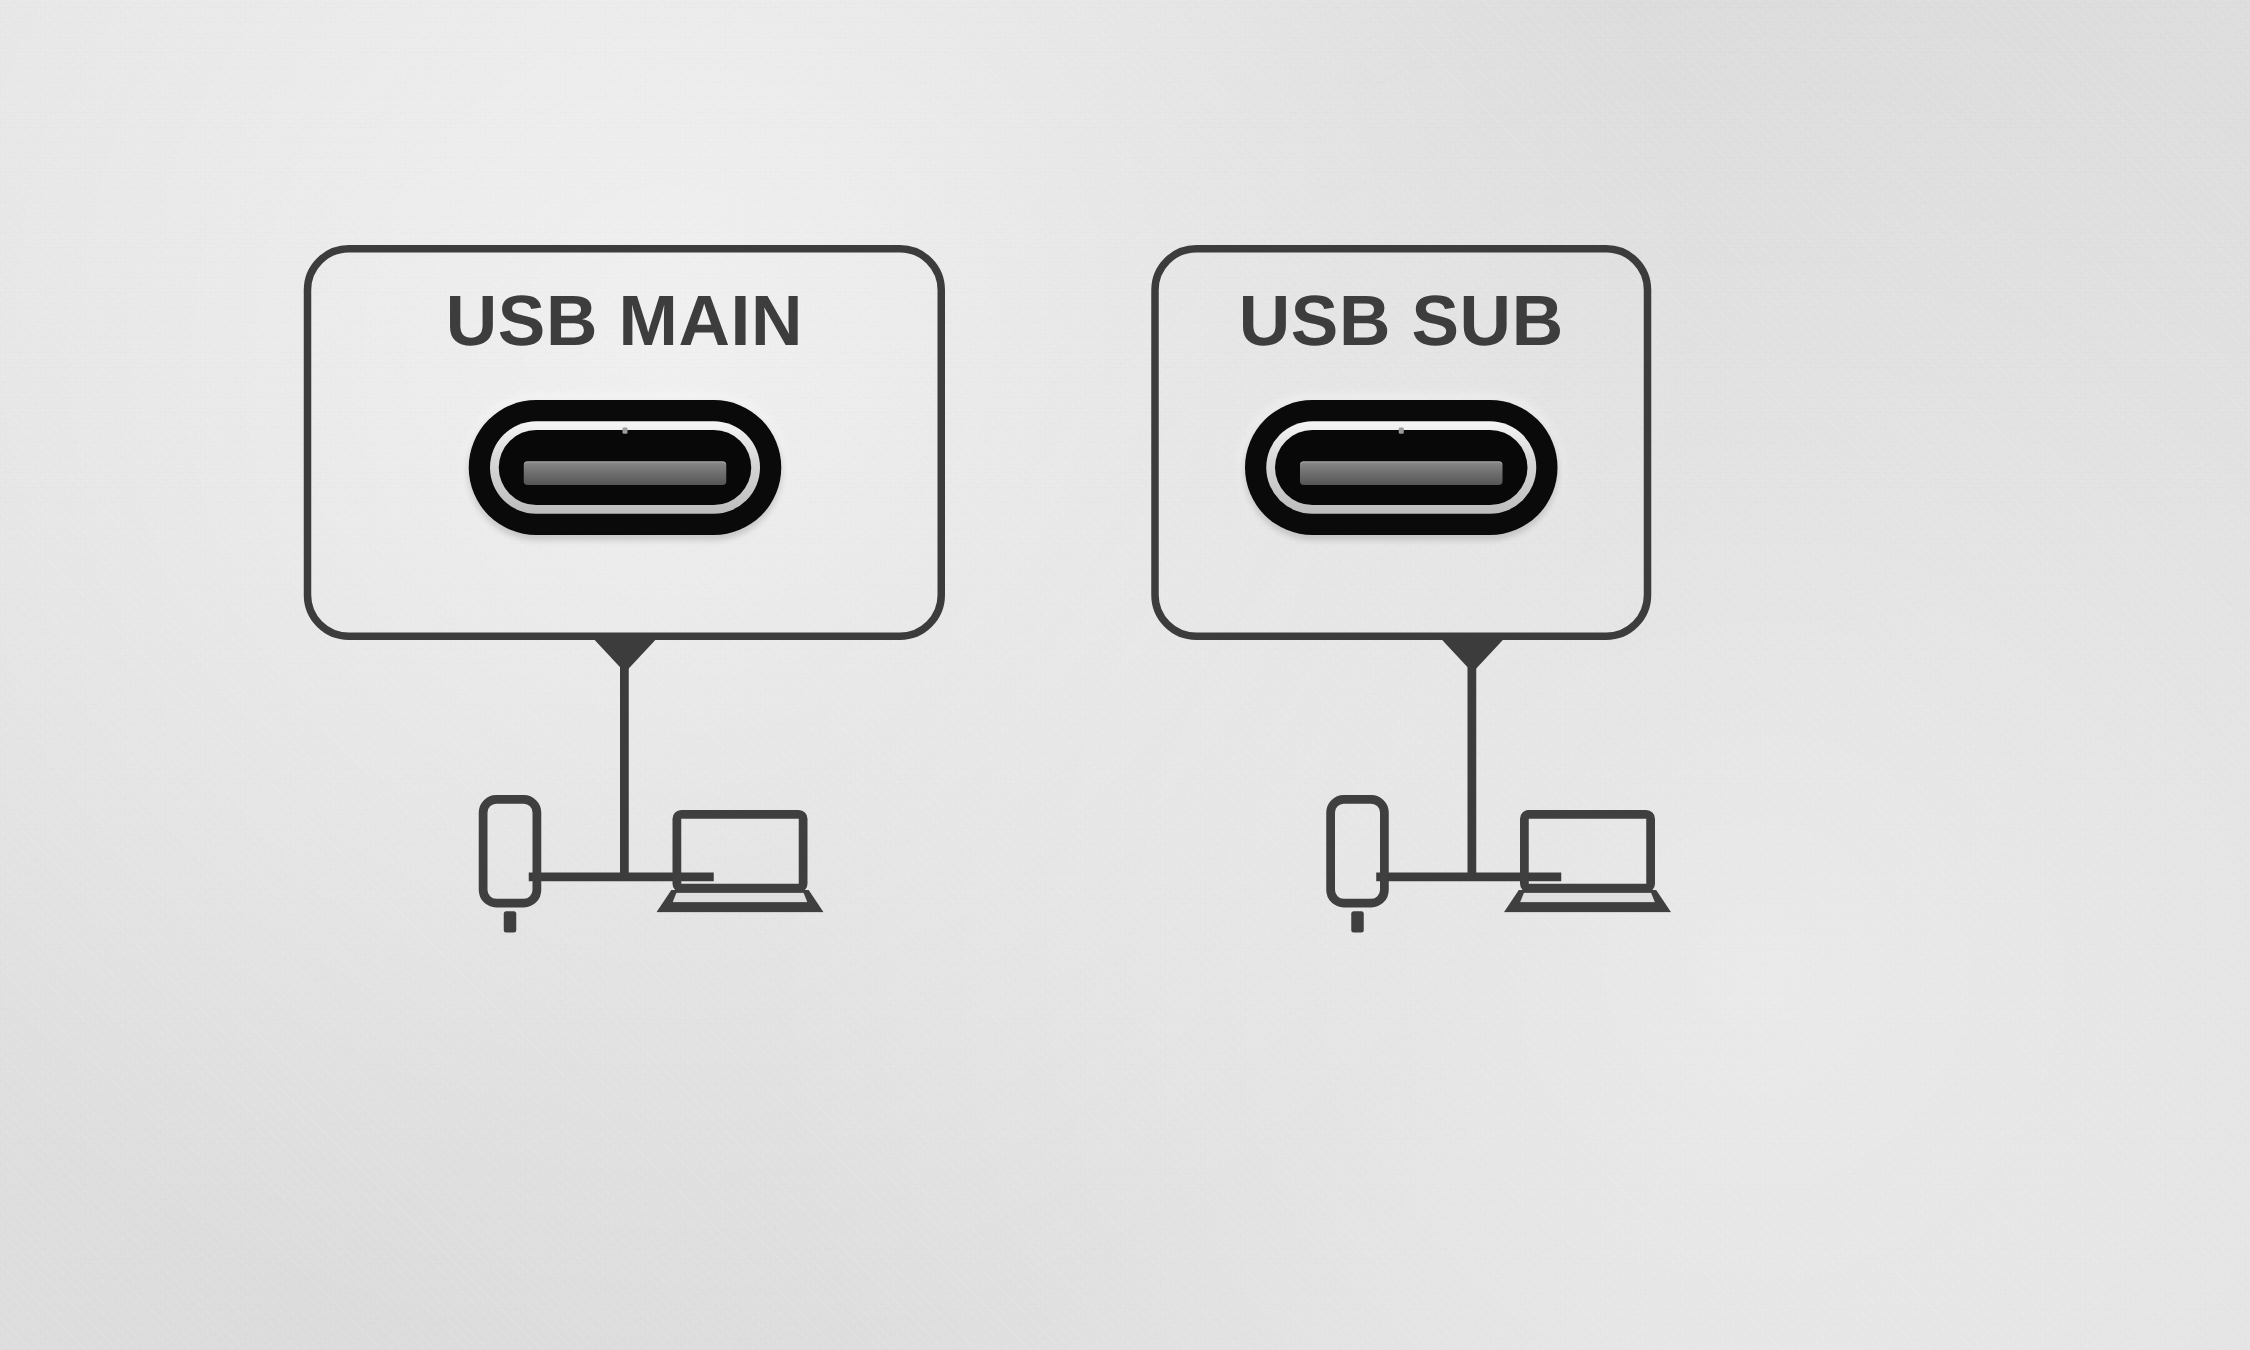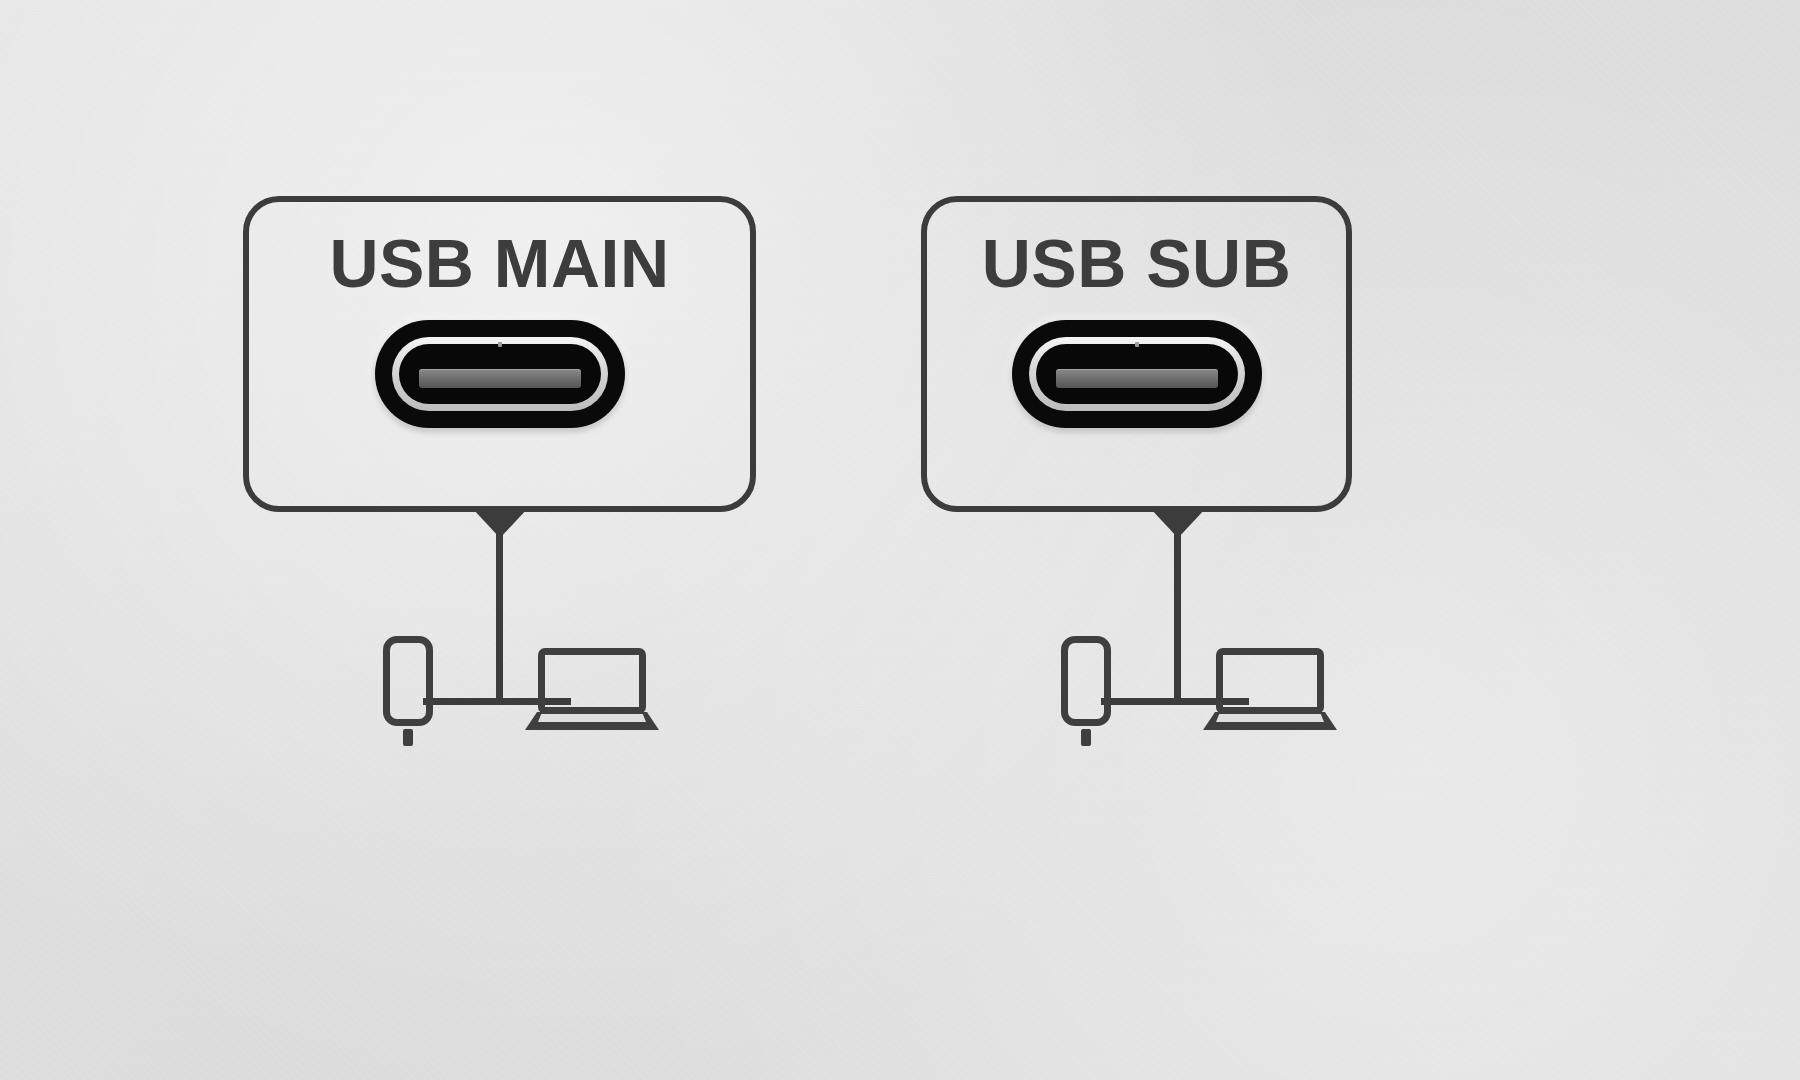--- a/index.html
+++ b/index.html
@@ -49,29 +49,29 @@
   
   .panel {
     position: absolute;
     border: 6px solid #3c3c3c;
     border-radius: 36px;
     box-sizing: border-box;
     background: transparent;
   }
   .main .panel { left: 243px; top: 196px; width: 513px; height: 316px; }
   .sub  .panel { left: 921px; top: 196px; width: 505px; height: 316px; }
-  .sub  .panel { left: 21px;  top: 196px; width: 431px; height: 316px; }
+  .sub  .panel { left: 21px;  top: 196px; width: 400px; height: 316px; }
 
   .panel-label {
     position: absolute;
     left: 0;
     right: 0;
     top: 22px;
     text-align: center;
-    font-size: 68px;
+    font-size: 57px;
     font-weight: bold;
     letter-spacing: 0.5px;
     color: #3d3d3d;
     white-space: nowrap;
   }
 
   
   .usbc-outer {
     position: absolute;
     left: 50%;

